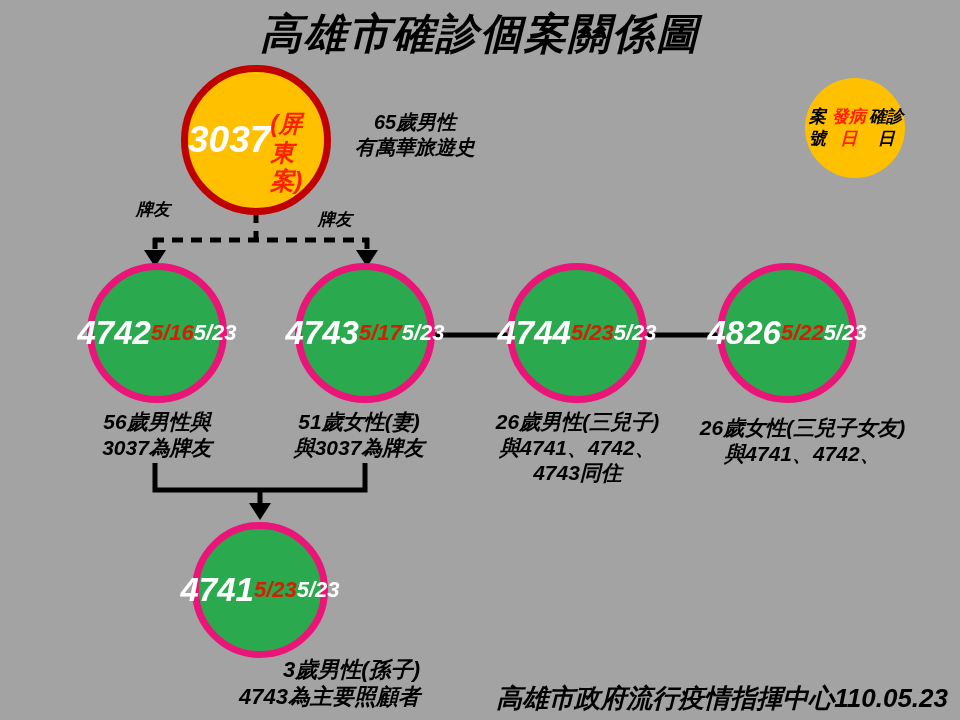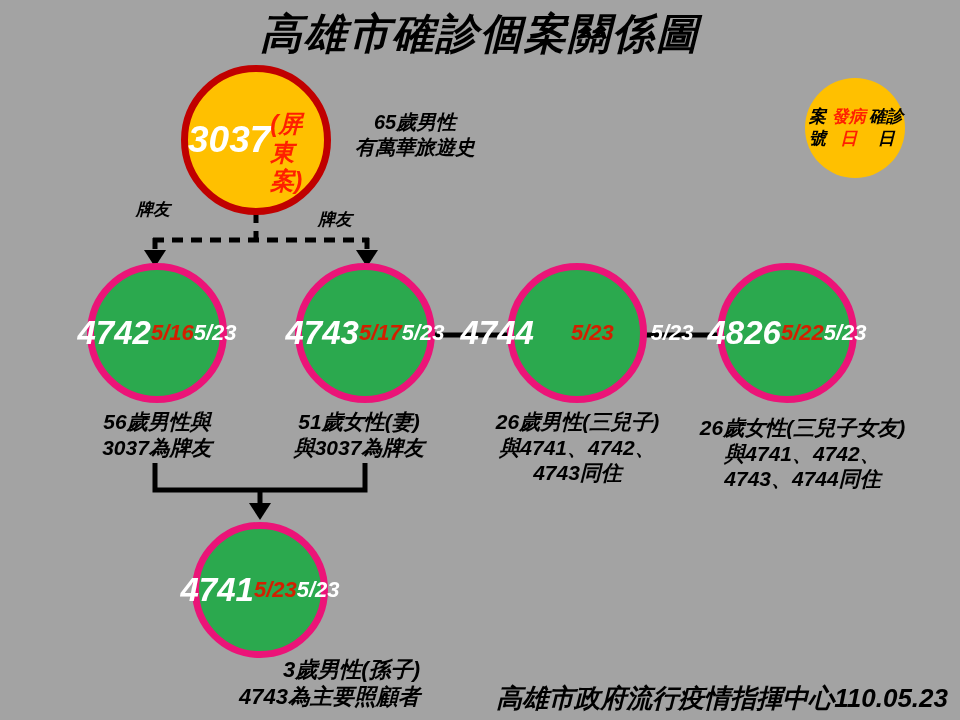--- a/index.html
+++ b/index.html
@@ -47,21 +47,21 @@
     border:7px solid var(--case_border,#EB1478);
     border-radius:50%;
     display:flex;flex-direction:row;align-items:center;justify-content:center;
     text-align:center;
   }
   .case-id{font-size:33px;font-weight:bold;color:#fff;line-height:1.1;}
   .case-onset{font-size:22px;font-weight:bold;color:var(--onset_red,#D22000);line-height:1.2;}
   .case-confirmed{font-size:22px;font-weight:bold;color:#fff;line-height:1.2;}
   #node-4742{left:87px;top:263px;}
   #node-4743{left:295px;top:263px;}
-  #node-4744{left:507px;top:263px;gap:37px;}
+  #node-4744{left:507px;top:263px;}
   #node-4826{left:717px;top:263px;}
   #node-4741{left:192px;top:522px;width:136px;height:136px;}
   
   .desc{
     text-align:center;font-size:21px;font-weight:bold;line-height:1.22;
   }
   #desc-4742{left:27px;top:409px;width:260px;}
   #desc-4743{left:229px;top:409px;width:260px;}
   #desc-4744{left:440px;top:409px;width:275px;}
   #desc-4826{left:655px;top:415px;width:295px;}
@@ -144,21 +144,20 @@
     <div>與3037為牌友</div>
   </div>
   <div id="desc-4744" class="desc abs">
     <div>26歲男性(三兒子)</div>
     <div>與4741、4742、</div>
     <div>4743同住</div>
   </div>
   <div id="desc-4826" class="desc abs">
     <div>26歲女性(三兒子女友)</div>
     <div>與4741、4742、</div>
-    <div>4743、4744同住</div>
   </div>
   <div id="desc-4741" class="desc abs">
     <div>3歲男性(孫子)</div>
     <div>4743為主要照顧者</div>
   </div>
 
   <div id="footer" class="abs">高雄市政府流行疫情指揮中心110.05.23</div>
 
 </div>
 

